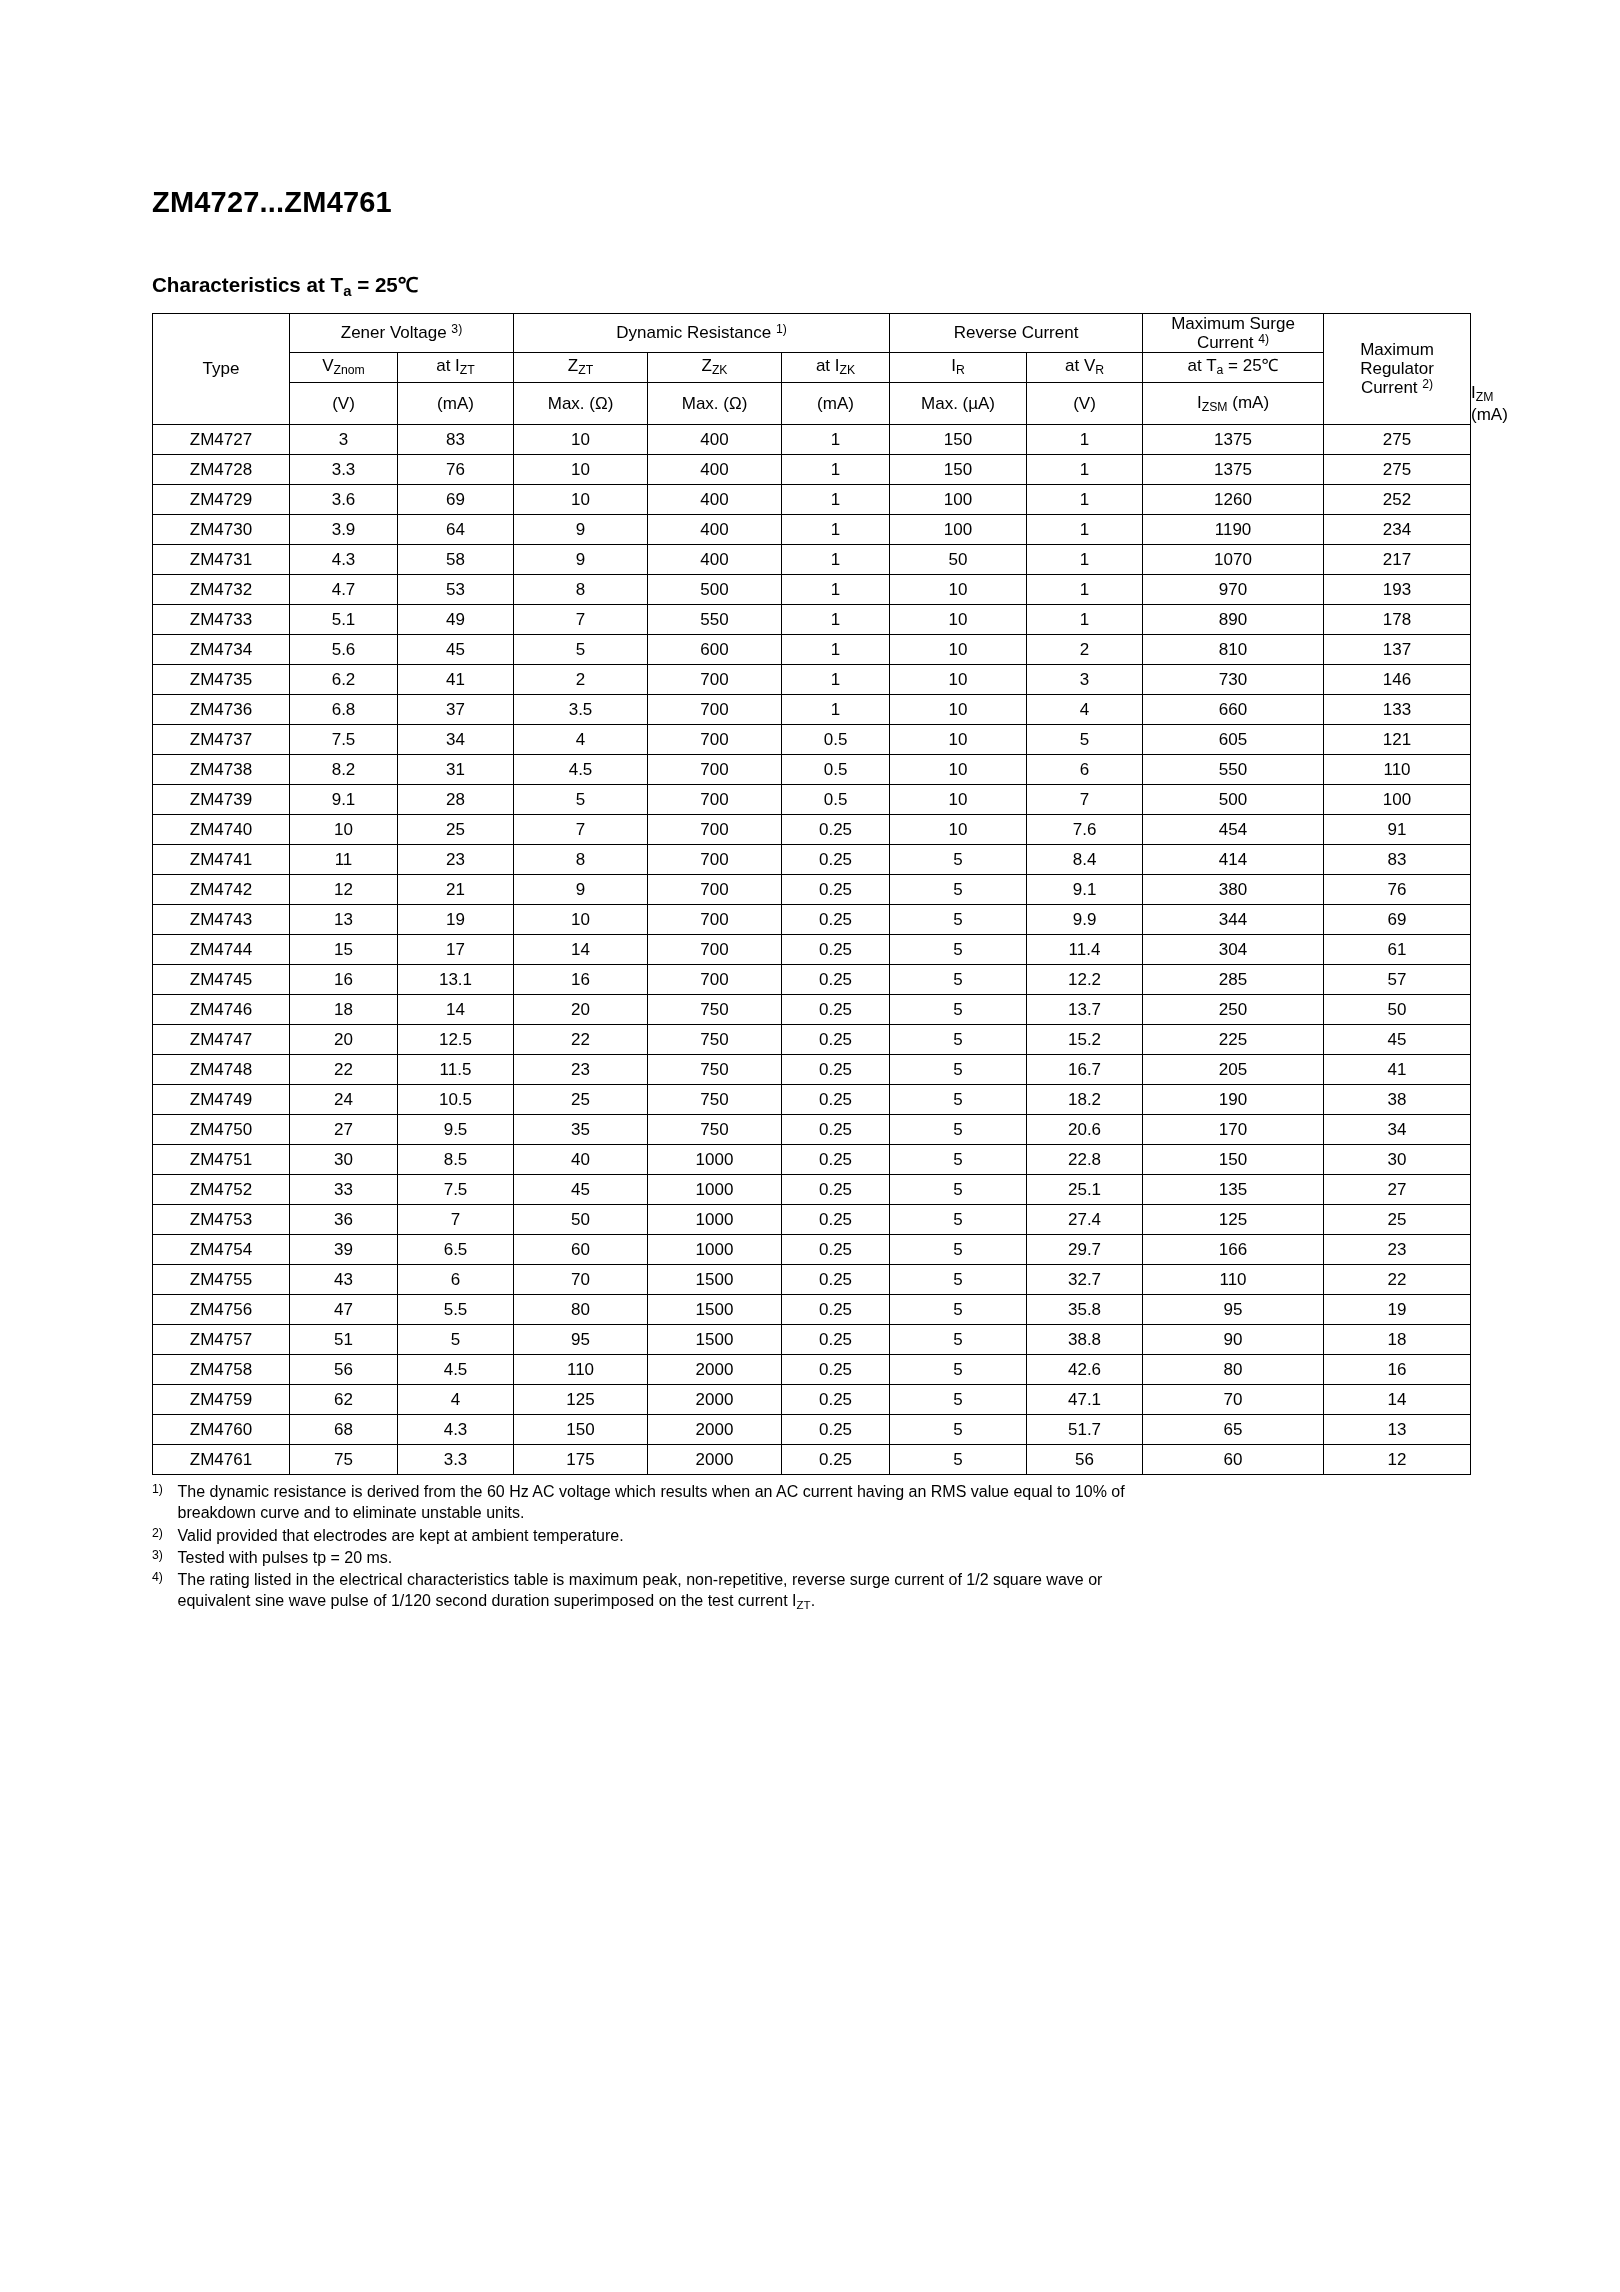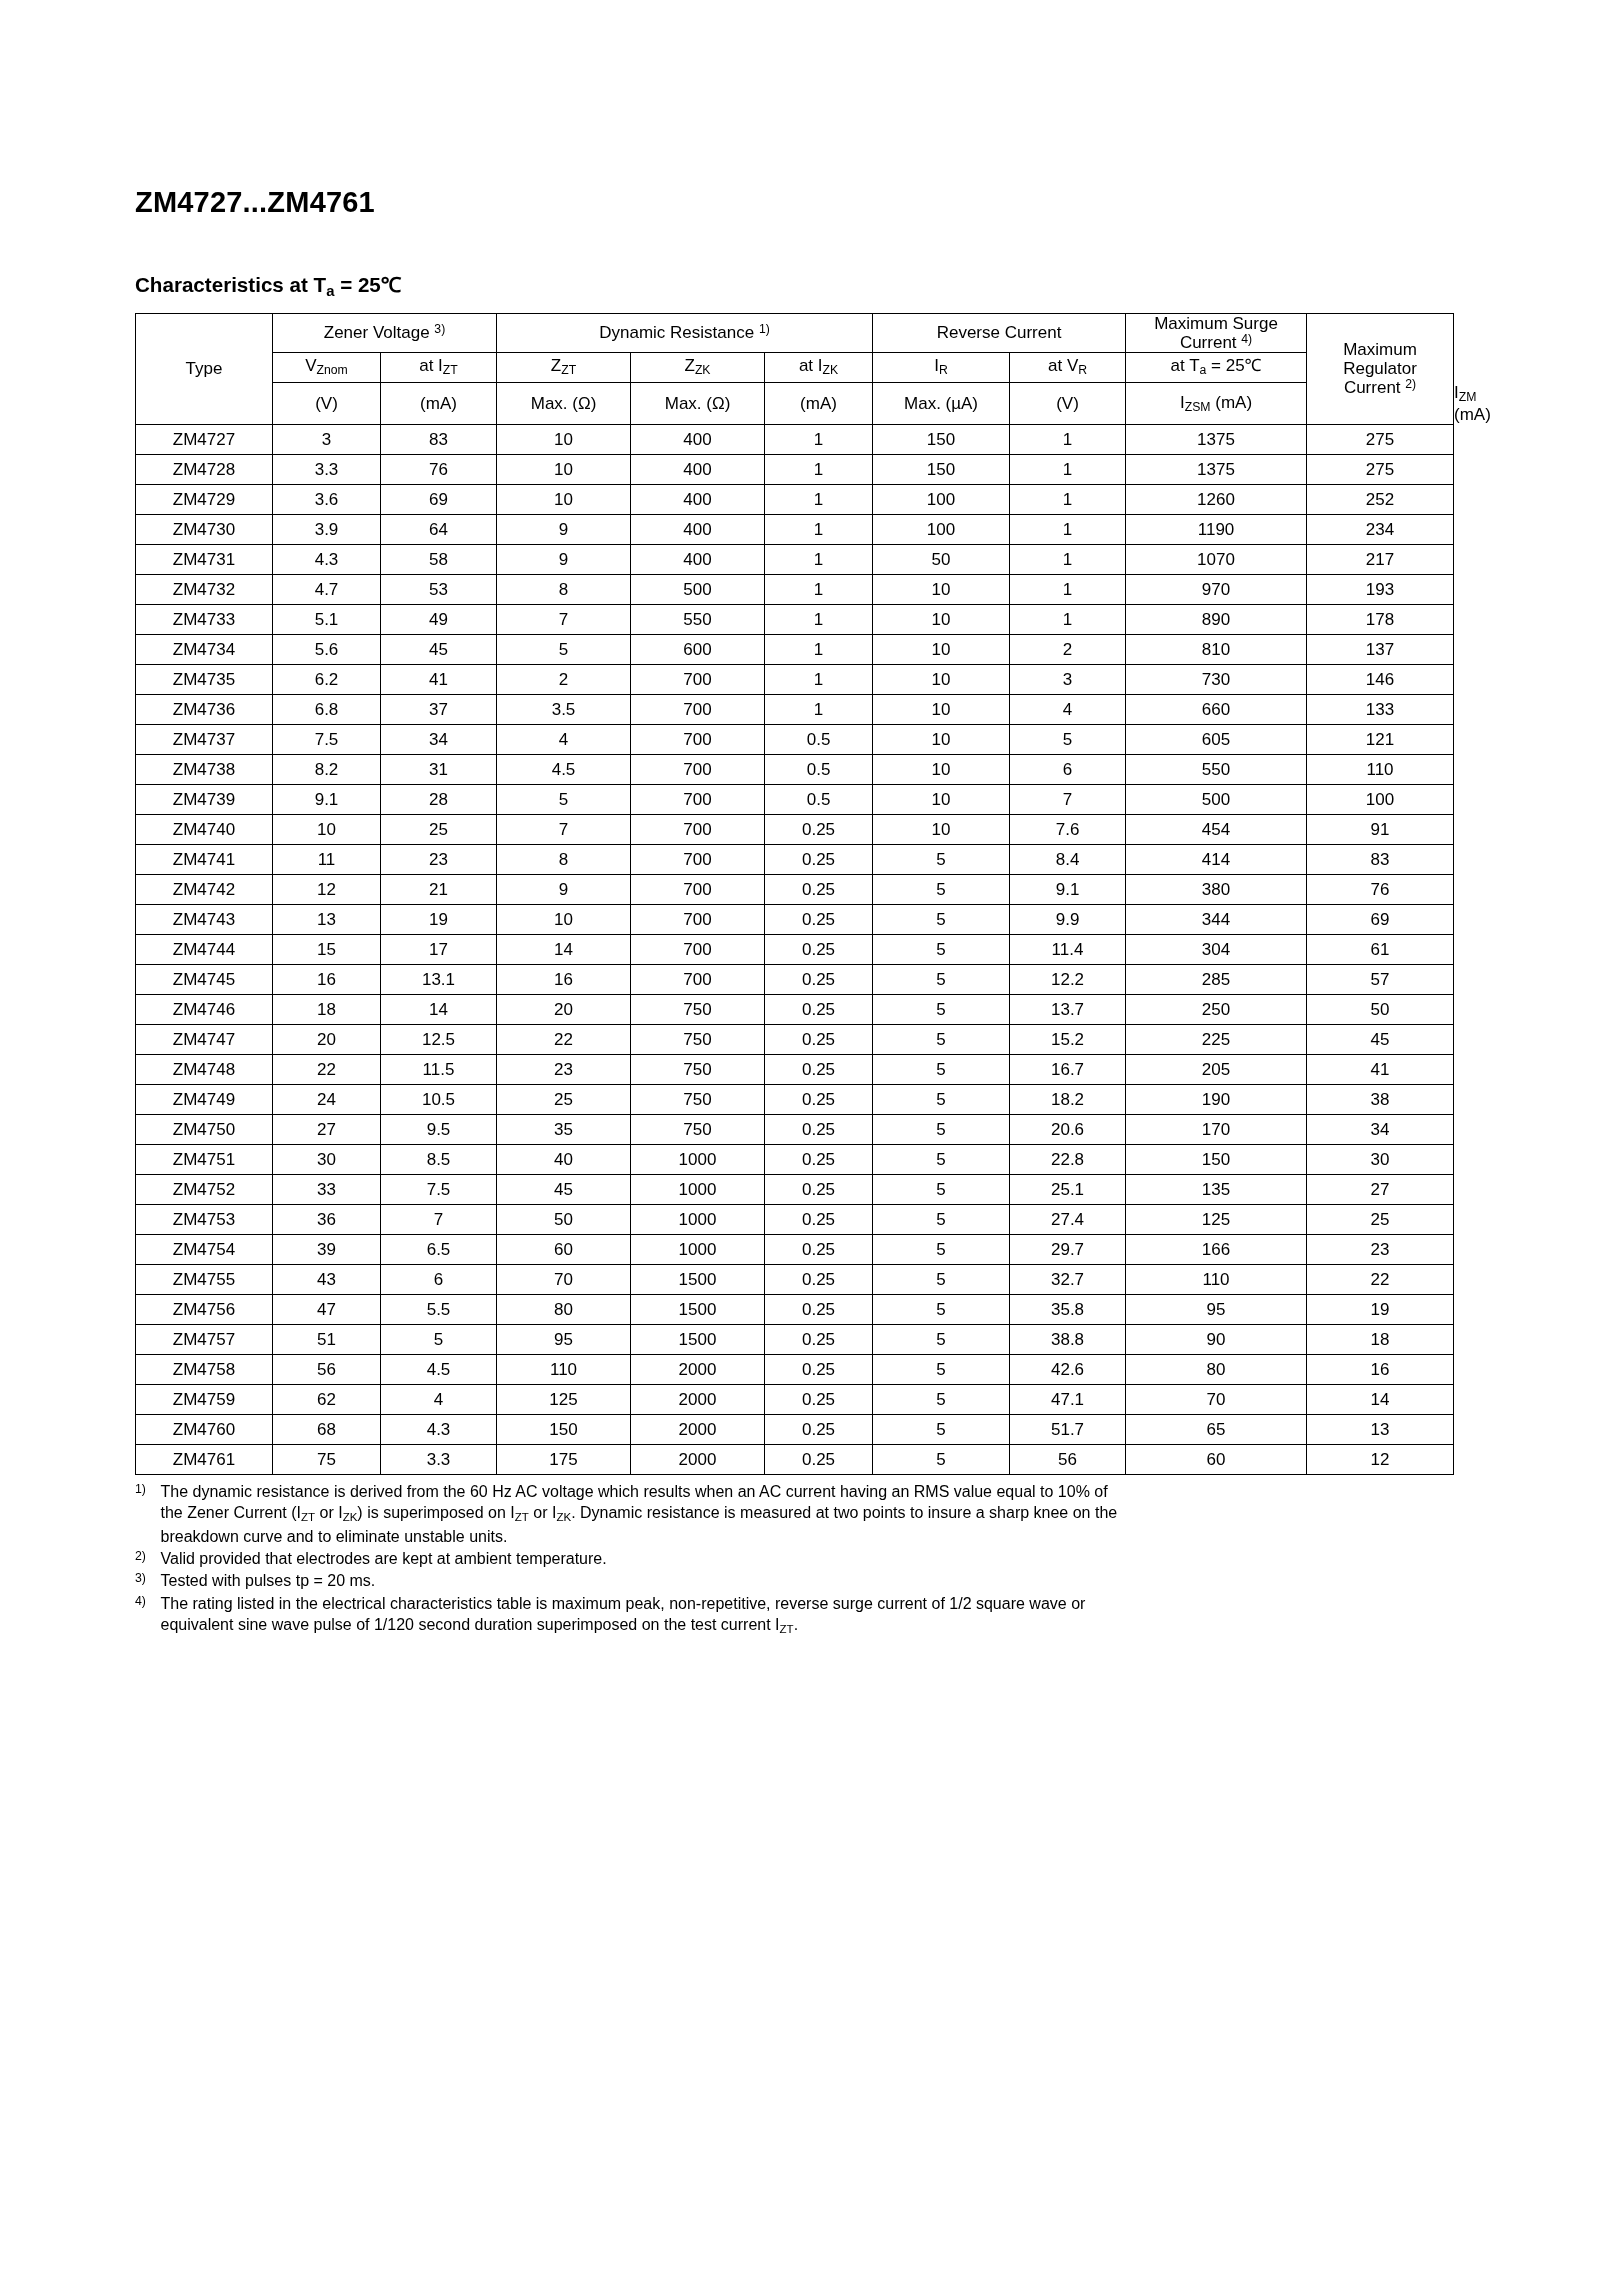--- a/index.html
+++ b/index.html
@@ -16,21 +16,21 @@
   }
   .page {
     position: absolute;
     left: 0; top: 0;
     width: 1620px;
     height: 2293px;
     overflow: hidden;
   }
   .content {
     position: absolute;
-    left: 135px;
+    left: 152px;
     top: 186px;
     width: 1362px;
   }
   h1.doc-title {
     font-size: 29px;
     font-weight: bold;
     margin: 0 0 51px 0;
     letter-spacing: 0.2px;
   }
   .section-title {
@@ -581,21 +581,20 @@
             <td>12</td>
           </tr>
         </tbody>
     </table>
 
     <div class="notes">
 
       <div class="note">
         <span class="marker">1)</span>
         <p>The dynamic resistance is derived from the 60 Hz AC voltage which results when an AC current having an RMS value equal to 10% of</p>
-        <p><span>the Zener Current (I</span><sub>ZT</sub><span> or I</span><sub>ZK</sub><span>) is superimposed on I</span><sub>ZT</sub><span> or I</span><sub>ZK</sub><span>. Dynamic resistance is measured at two points to insure a sharp knee on the</span></p>
         <p>breakdown curve and to eliminate unstable units.</p>
       </div>
 
       <div class="note">
         <span class="marker">2)</span>
         <p>Valid provided that electrodes are kept at ambient temperature.</p>
       </div>
 
       <div class="note">
         <span class="marker">3)</span>

